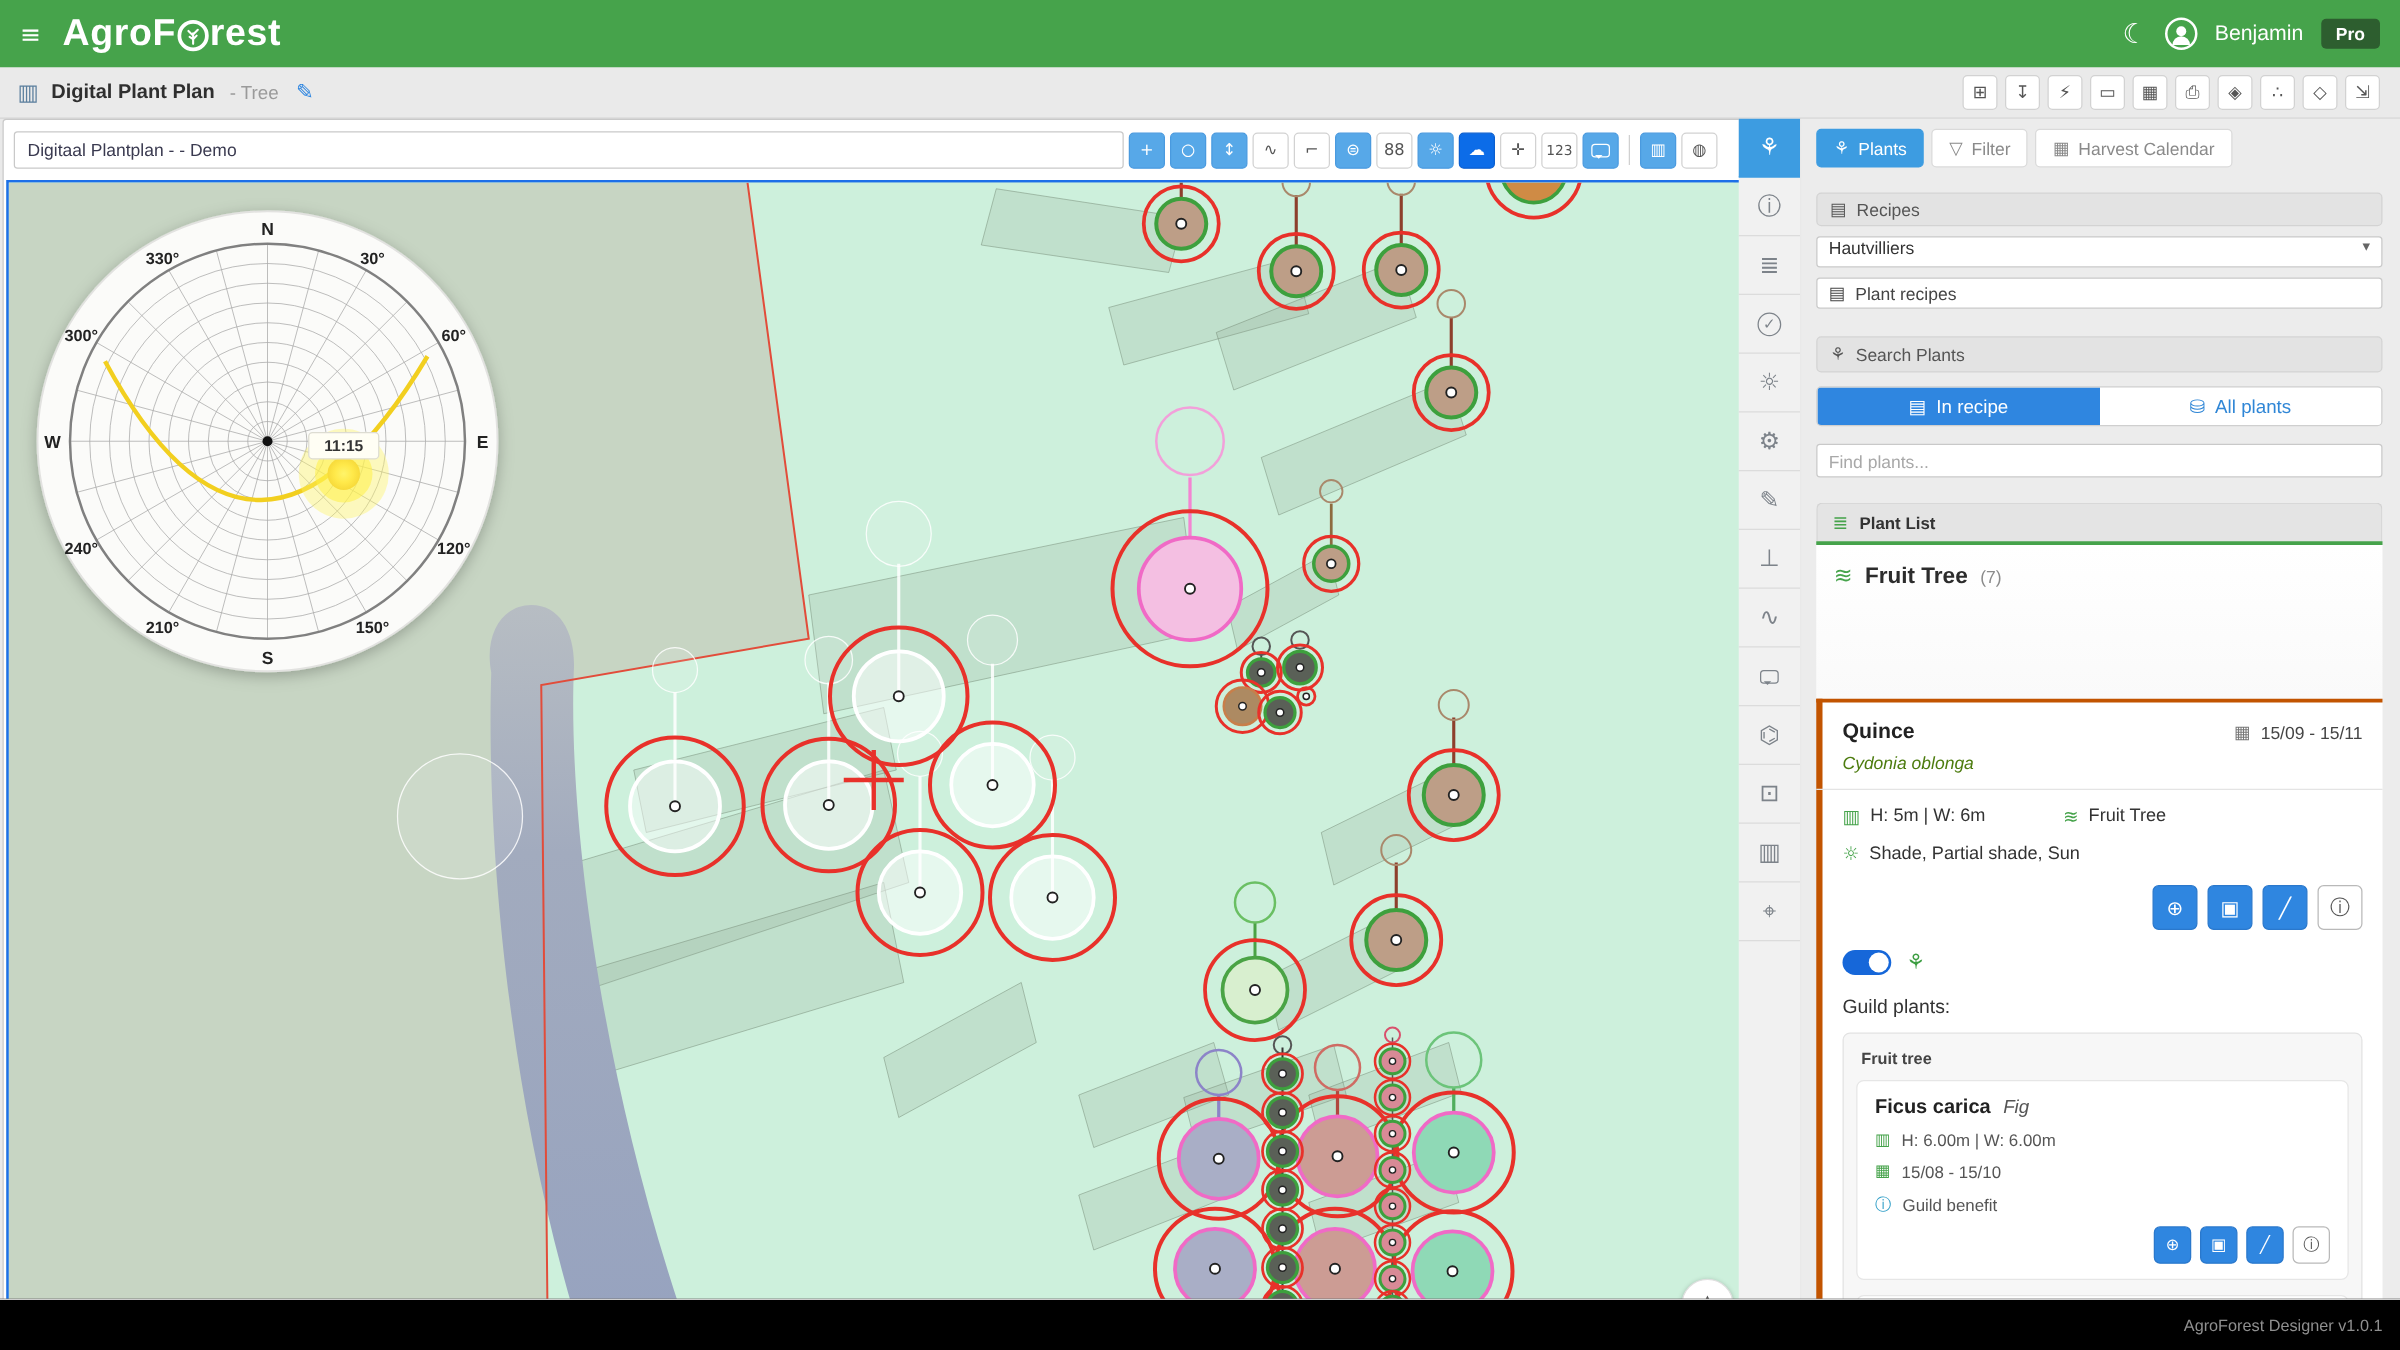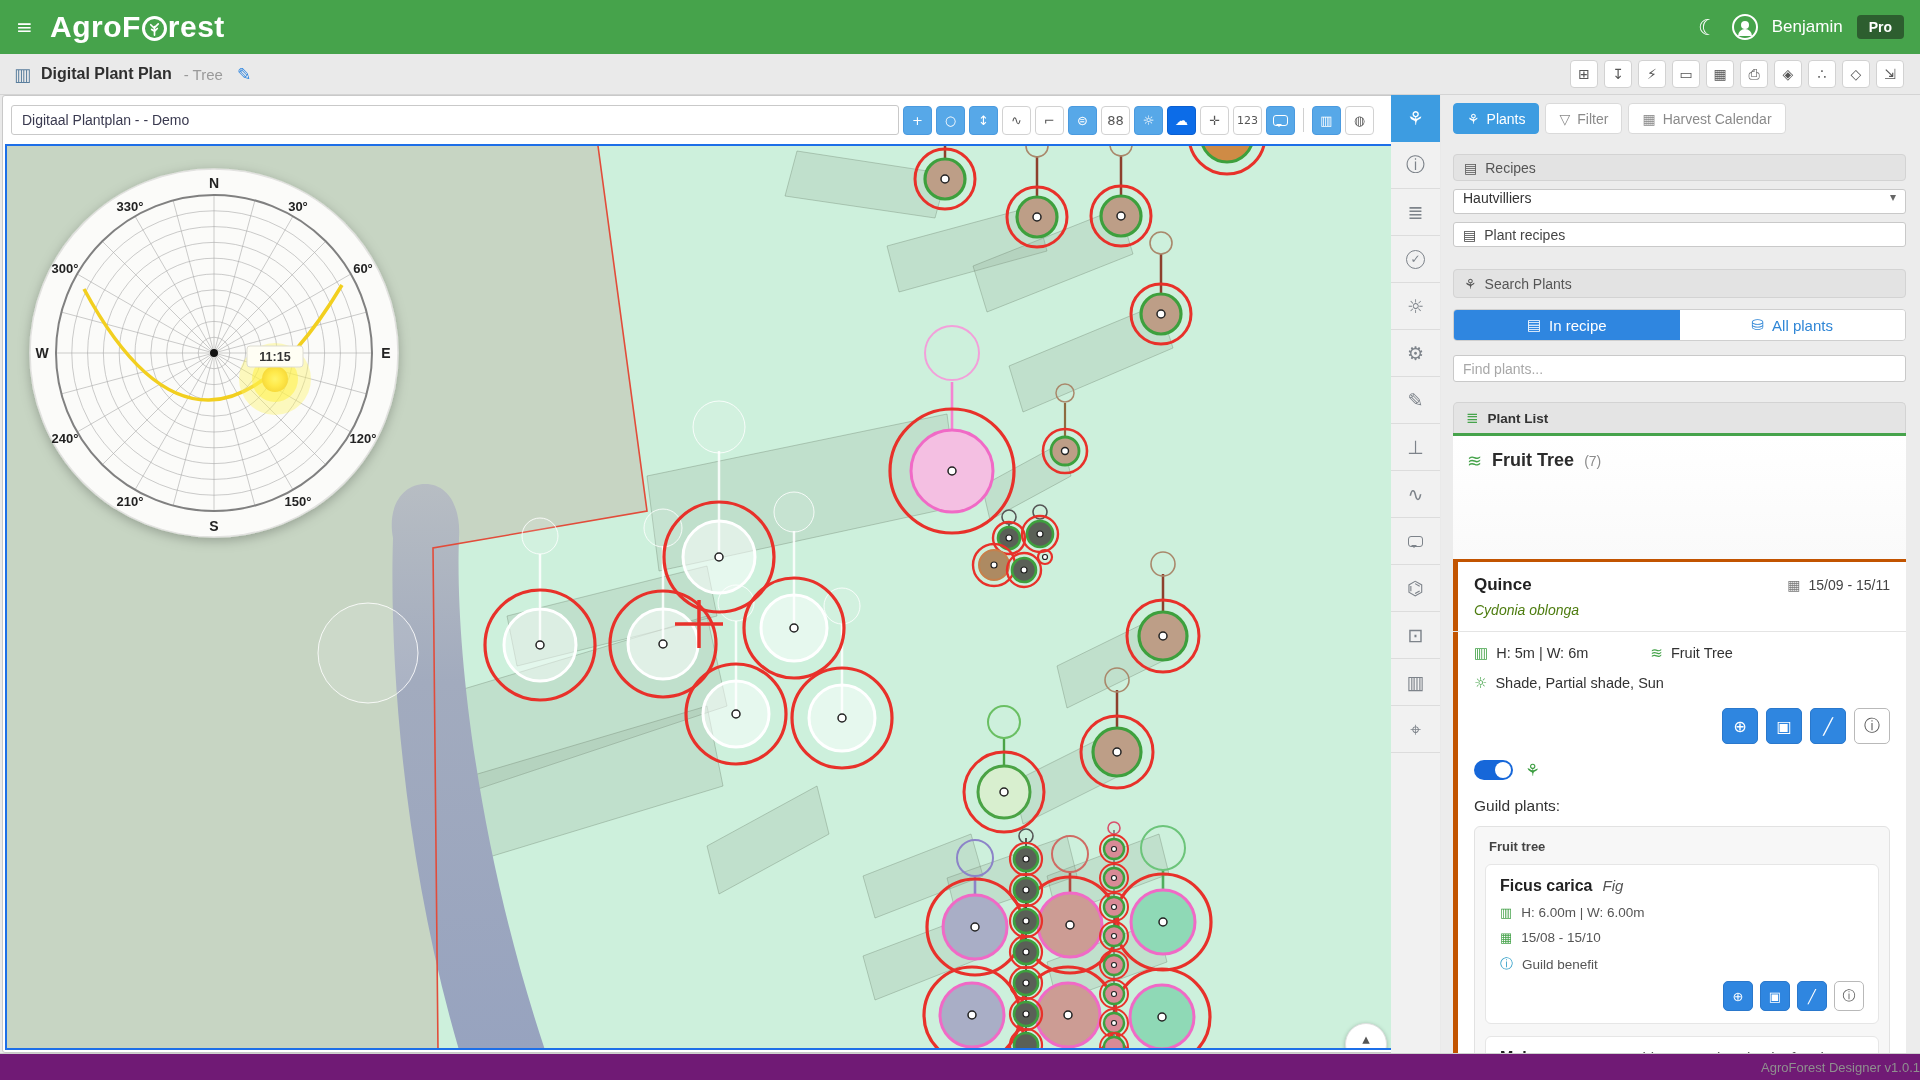--- a/index.html
+++ b/index.html
@@ -122,23 +122,23 @@
   .gcard .title { display:flex; align-items:baseline; gap:10px; }
   .gcard .n { font-weight:bold; font-size:16px; color:#222; }
   .gcard .c { font-style:italic; color:#555; font-size:15px; }
   .gmeta { display:flex; align-items:center; gap:9px; margin-top:10px; font-size:13.5px; color:#555; }
   .gmeta .g { color:#46a34b; font-size:13px; }
   .gmeta .gi { color:#2f9ec7; }
   .gbtns { display:flex; justify-content:flex-end; gap:7px; margin-top:8px; }
   .gbtns .sq-btn { width:30px; height:30px; font-size:13px; }
 
   
-  .status-bar { position:absolute; left:0; bottom:0; width:1920px; height:27px; background:#701a75;
+  .status-bar { position:absolute; left:0; bottom:0; width:1920px; height:41px; background:#000000;
     border-top:1px solid #cfcfcf; display:flex; align-items:center; justify-content:flex-end;
-    color:#8f8f8f; font-size:13px; }
+    padding-right:14px; color:#8f8f8f; font-size:13px; }
   .g { font-family:"DejaVu Sans","Liberation Sans",sans-serif; }
 </style>
 </head>
 <body>
 
 <header class="app-header">
   <span class="hamburger g">≡</span>
   <div class="brand">
     <span>AgroF</span>
       <span class="logo-o">

